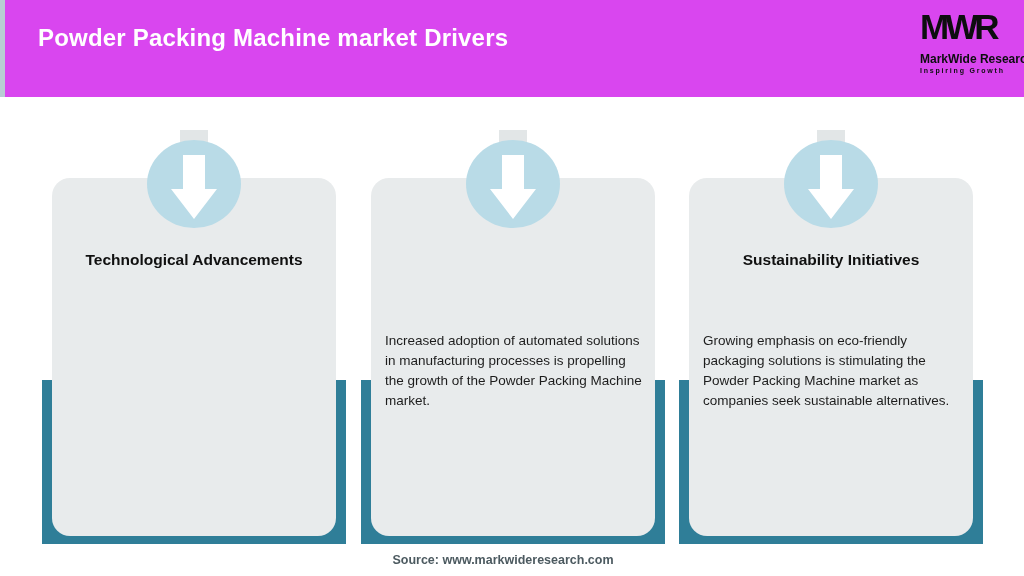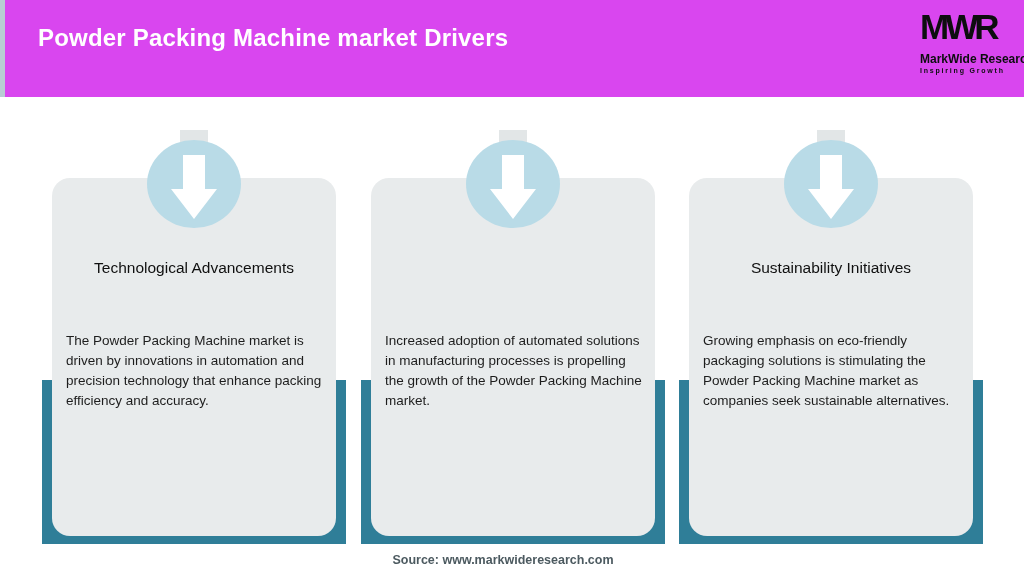--- a/index.html
+++ b/index.html
@@ -31,23 +31,23 @@
   .card { position:absolute; left:10px; top:178px; width:284px; height:358px; background:#e8ebec; border-radius:18px; }
   .notch { position:absolute; left:138px; top:130px; width:28px; height:13px; background:#e2e6e7; }
   .circle {
     position:absolute; left:105px; top:140px; width:94px; height:88px;
     border-radius:50%; background:#b9dbe7;
     display:flex; align-items:center; justify-content:center;
   }
   .circle svg { width:46px; height:64px; margin-top:5px; }
 
   .card-title {
-    position:absolute; left:10px; top:254px; width:284px;
+    position:absolute; left:10px; top:246px; width:284px;
     padding:0 28px; box-sizing:border-box; text-align:center;
-    font-size:15.5px; font-weight:normal; color:#101010; line-height:27px;
+    font-size:15.5px; font-weight:bold; color:#101010; line-height:27px;
   }
   .card-body {
     position:absolute; left:24px; top:331px; width:258px;
     font-size:13.5px; line-height:20px; color:#1d1d1d;
   }
 
   
   .source {
     position:absolute; left:503px; top:553px; transform:translateX(-50%);
     font-size:12.5px; font-weight:bold; color:#4c5a60; white-space:nowrap;
@@ -75,21 +75,20 @@
   <div class="col col-1">
     <div class="tray"></div>
     <div class="card"></div>
     <div class="notch"></div>
     <div class="circle">
       <svg viewBox="0 0 46 64" xmlns="http://www.w3.org/2000/svg">
         <path d="M12 0 H34 V34 H46 L23 64 L0 34 H12 Z" fill="#ffffff"></path>
       </svg>
     </div>
     <div class="card-title">Technological Advancements</div>
-    <div class="card-body">The Powder Packing Machine market is driven by innovations in automation and precision technology that enhance packing efficiency and accuracy.</div>
   </div>
 
   <div class="col col-2">
     <div class="tray"></div>
     <div class="card"></div>
     <div class="notch"></div>
     <div class="circle">
       <svg viewBox="0 0 46 64" xmlns="http://www.w3.org/2000/svg">
         <path d="M12 0 H34 V34 H46 L23 64 L0 34 H12 Z" fill="#ffffff"></path>
       </svg>

